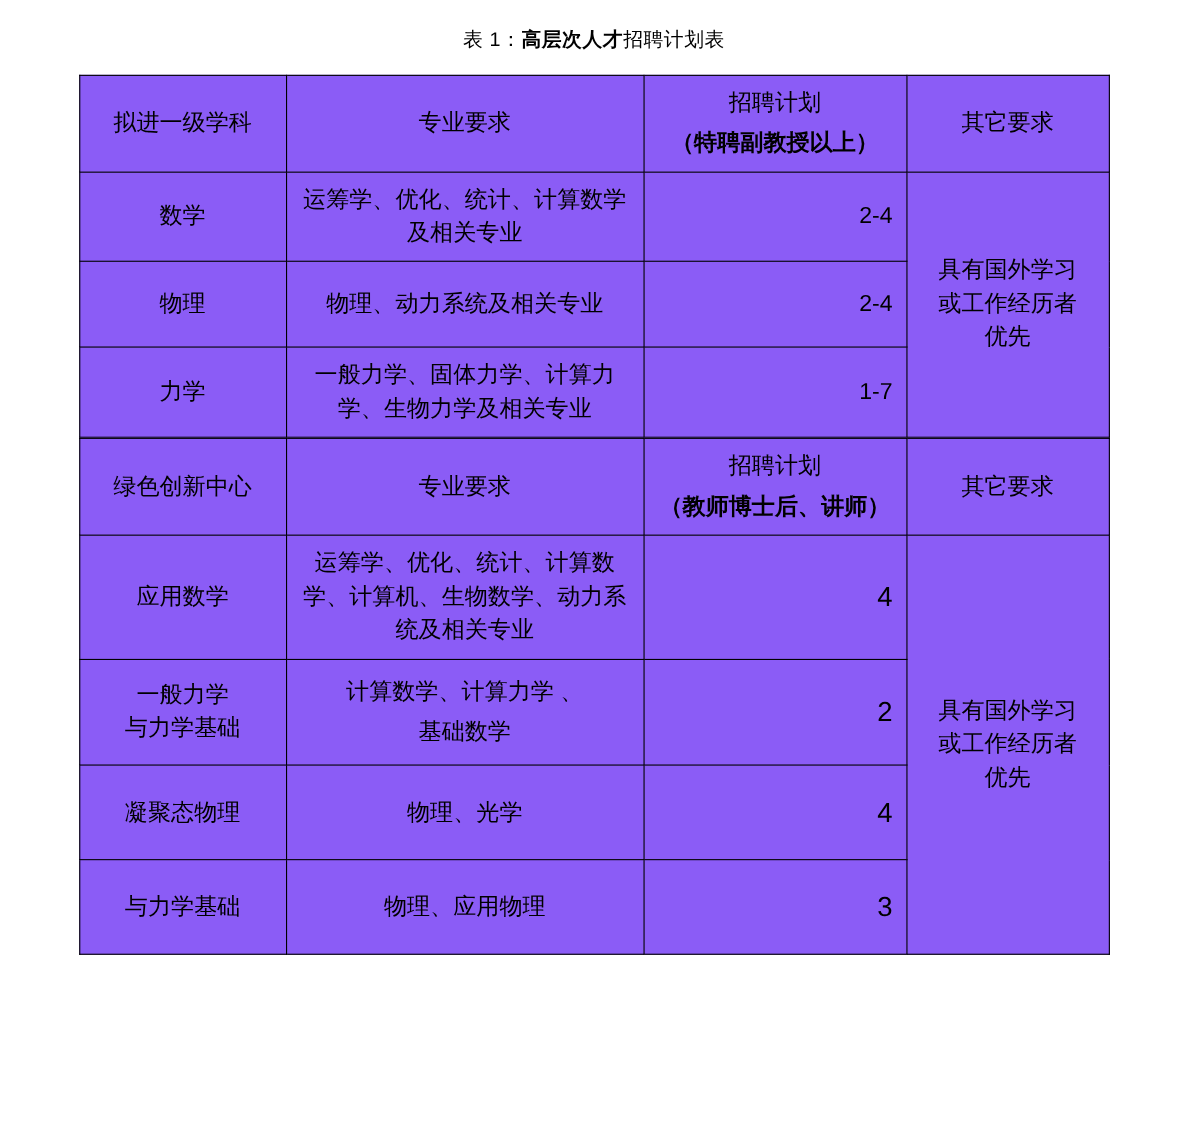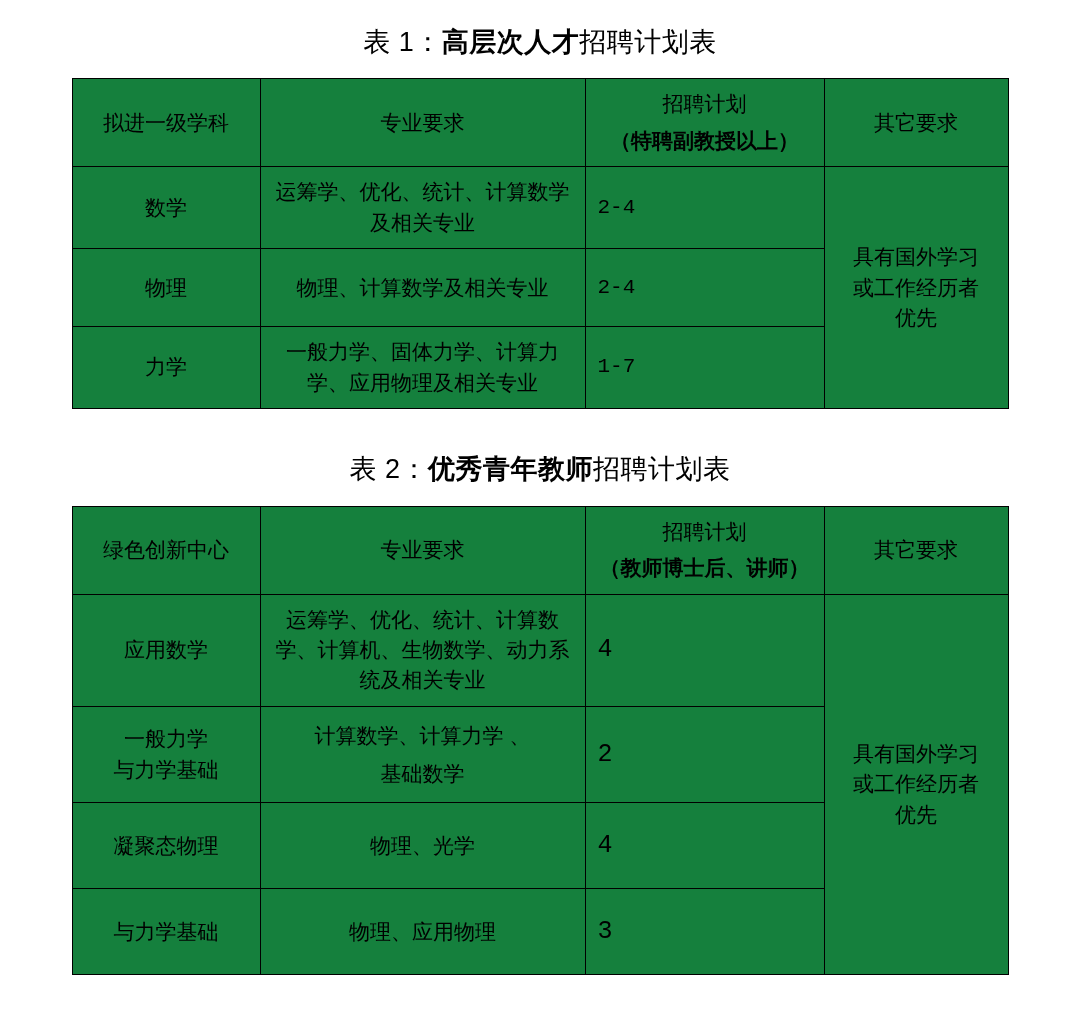--- a/index.html
+++ b/index.html
@@ -18,21 +18,21 @@
     width: 1080px;
     height: 1025px;
     position: relative;
     box-sizing: border-box;
   }
   .table-block {
     width: 100%;
   }
   .caption {
     text-align: center;
-    font-size: 27px;
+    font-size: 18px;
     line-height: 1.2;
     font-weight: 700;
     letter-spacing: 0.5px;
   }
   .caption .cap-label {
     font-weight: 400;
   }
   .caption .cap-strong {
     font-weight: 700;
   }
@@ -40,21 +40,21 @@
     font-weight: 400;
   }
   #caption1 { margin-top: 26px; margin-bottom: 20px; }
   #caption2 { margin-top: 44px; margin-bottom: 20px; }
 
   table.plan {
     border-collapse: collapse;
     margin: 0 auto;
     width: 936px;
     table-layout: fixed;
-    background: #15803d;
+    background: #8b5cf6;
   }
   table.plan td, table.plan th {
     border: 1px solid #000000;
     font-weight: 400;
     font-size: 21px;
     line-height: 1.45;
     padding: 10px 12px;
     vertical-align: middle;
     box-sizing: border-box;
   }
@@ -66,23 +66,22 @@
   .c-center { text-align: center; }
   .c-left   { text-align: center; }
 
   .hdr-stack {
     display: block;
   }
   .hdr-stack .l1 { display: block; }
   .hdr-stack .l2 { display: block; font-weight: 700; margin-top: 6px; }
 
   .num {
-    text-align: left;
+    text-align: right;
     font-size: 23px;
-    font-family: Liberation Mono, monospace;
   }
   .num.big { font-size: 25px; }
 
   .other-req {
     text-align: center;
     line-height: 1.9;
   }
   .other-req span { display: block; }
 
   td.h-row { height: 88px; }
@@ -126,38 +125,35 @@
           <td class="num body-row">2-4</td>
           <td class="other-req" rowspan="3">
             <span>具有国外学习</span>
             <span>或工作经历者</span>
             <span>优先</span>
           </td>
         </tr>
 
         <tr>
           <td class="c-center body-row">物理</td>
-          <td class="c-left body-row">物理、计算数学及相关专业</td>
+          <td class="c-left body-row">物理、动力系统及相关专业</td>
           <td class="num body-row">2-4</td>
         </tr>
 
         <tr>
           <td class="c-center body-row">力学</td>
-          <td class="c-left body-row">一般力学、固体力学、计算力学、应用物理及相关专业</td>
+          <td class="c-left body-row">一般力学、固体力学、计算力学、生物力学及相关专业</td>
           <td class="num body-row">1-7</td>
         </tr>
       </tbody>
     </table>
   </div>
 
   <div class="table-block">
 
-    <div class="caption" id="caption2">
-      <span class="cap-label">表 2：</span><span class="cap-strong">优秀青年教师</span><span class="cap-tail">招聘计划表</span>
-    </div>
 
     <table class="plan t2">
       <colgroup>
         <col class="col-a">
           <col class="col-b">
           <col class="col-c">
           <col class="col-d">
       </colgroup>
       <tbody>
         <tr>

